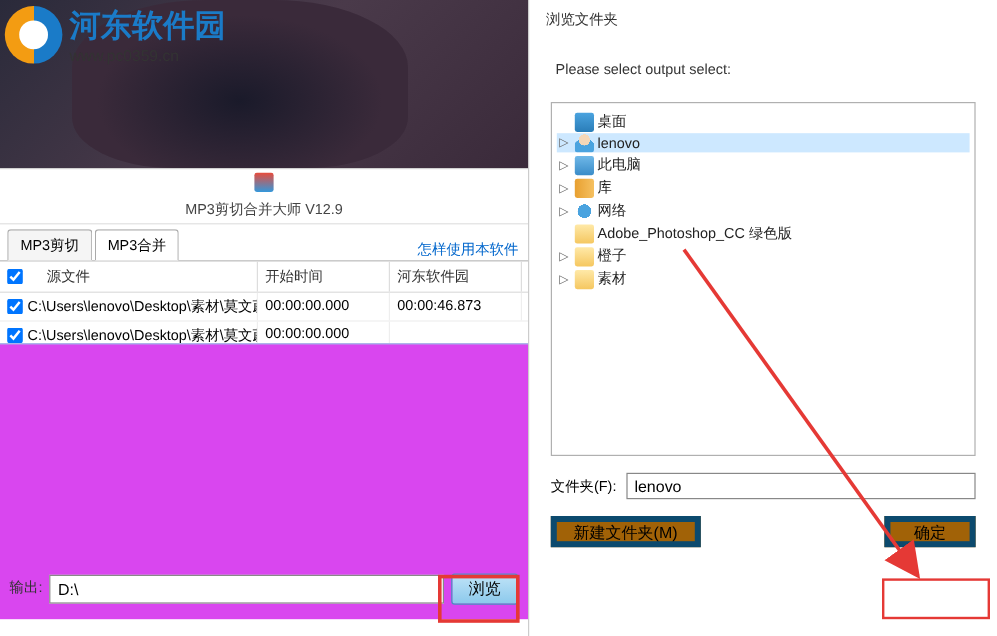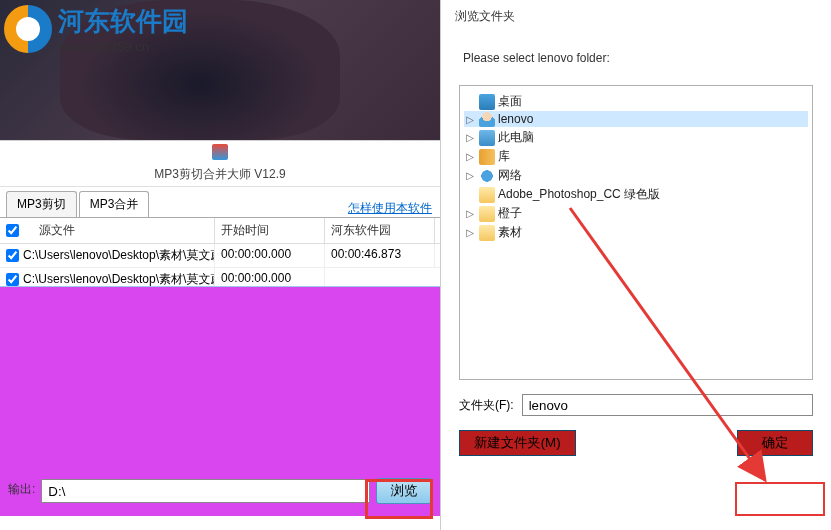--- a/index.html
+++ b/index.html
@@ -17,21 +17,21 @@
 
 .left-app { position: absolute; left: 0; top: 140px; width: 440px; height: 390px; background: #fff; border-top: 1px solid #d0d0d0; }
 .app-titlebar { display: flex; align-items: center; gap: 6px; padding: 3px 6px; border-bottom: 1px solid #e0e0e0; flex-direction: column; }
 .app-icon { width: 16px; height: 16px; background: linear-gradient(#e74c3c, #3498db); border-radius: 2px; }
 .app-title { color: #444; }
 
 .topbar { display: flex; justify-content: space-between; align-items: flex-end; padding: 4px 6px 0 6px; }
 .tabs { display: flex; gap: 2px; }
 .tab { padding: 4px 10px; border: 1px solid #aaa; background: #f5f5f5; border-bottom: none; border-radius: 3px 3px 0 0; cursor: pointer; }
 .tab.active { background: #fff; }
-.help-link { color: #0066cc; text-decoration: underline; cursor: pointer; padding-right: 2px; }
+.help-link { color: #0066cc; cursor: pointer; padding-right: 2px; }
 
 .table { border-top: 1px solid #aaa; }
 .thead { display: flex; background: #fff; border-bottom: 1px solid #ddd; }
 .th { padding: 4px 6px; border-right: 1px solid #ddd; color: #333; }
 .th1 { width: 215px; display: flex; align-items: center; gap: 20px; }
 .th2 { width: 110px; }
 .th3 { width: 110px; }
 .hdr-chk { width: 13px; height: 13px; }
 .tbody { min-height: 60px; }
 .tr { display: flex; border-bottom: 1px solid #eee; }
@@ -64,21 +64,21 @@
 .ico-lib { background: linear-gradient(90deg, #e8a030, #f5c060); border-radius: 2px; }
 .ico-net { background: radial-gradient(circle, #4aa3df 50%, transparent 51%); border-radius: 50%; }
 .ico-folder { background: linear-gradient(#ffe9a8, #f5c760); border-radius: 2px; }
 .children { padding-left: 18px; }
 
 .folder-row { display: flex; align-items: center; gap: 8px; margin: 14px 18px; }
 .folder-lbl { white-space: nowrap; }
 .folder-input { flex: 1; height: 22px; border: 1px solid #888; padding: 2px 6px; }
 
 .dlg-buttons { display: flex; justify-content: space-between; margin: 10px 18px; }
-.dlg-btn { height: 26px; padding: 0 14px; border: 1px solid #0c4a6e; background: #b91c1c; cursor: pointer; }
+.dlg-btn { height: 26px; padding: 0 14px; border: 5px solid #0c4a6e; background: #a16207; cursor: pointer; }
 
 .arrow-svg { position: absolute; pointer-events: none; }
 .red-box2 { position: absolute; border: 2px solid #e53935; pointer-events: none; right: 6px; bottom: 14px; width: 90px; height: 34px; }
 </style>
 </head>
 <body>
 
 <div class="bg-image"></div>
 
 <div class="watermark">
@@ -135,21 +135,21 @@
     <span class="out-label">输出:</span>
     <input class="out-input" value="D:\" style="">
     <button class="browse-btn">浏览</button>
   </div>
 </div>
 
 <div class="red-box1" style="left:365px; top:479px; width:68px; height:40px;"></div>
 
 <div class="right-dialog">
   <div class="dlg-title">浏览文件夹</div>
-  <div class="dlg-instr">Please select lenovo folder:</div>
+  <div class="dlg-instr">Please select output select:</div>
   <div class="tree-box">
     <div class="tree">
       <ul>
         <li>
           <div class="row">
             <span class="chev"></span>
             <span class="ico ico-desktop"></span>
             <span class="label">桌面</span>
           </div>
           <ul class="children" id="tree-children">

